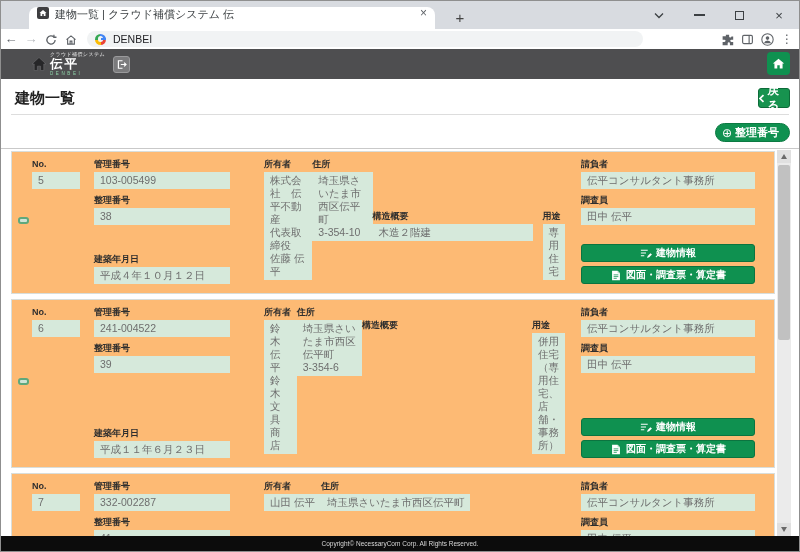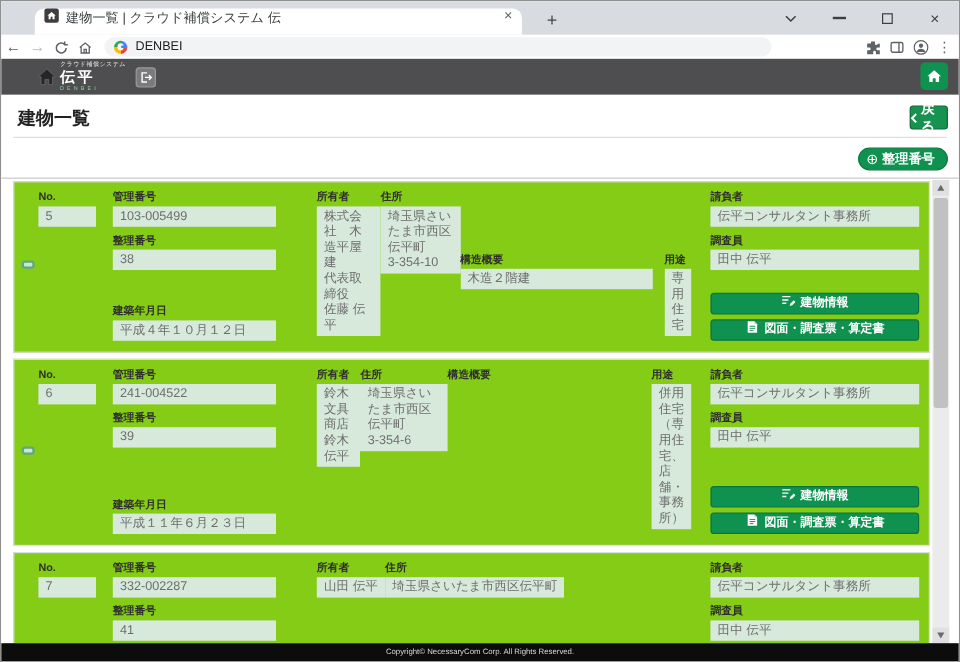--- a/index.html
+++ b/index.html
@@ -52,41 +52,41 @@
   .page-title { position:absolute; top:10px; left:14px; font-size:15px; font-weight:bold; color:#222; }
   .back-btn { position:absolute; top:9px; right:9px; width:32px; height:20px; background:#17934f; border:1px solid #0d6b39; border-radius:3px; color:#fff; font-size:11.5px; font-weight:bold; display:flex; align-items:center; justify-content:center; gap:3px; }
   .back-btn svg { width:6px; height:9px; }
   .title-divider { position:absolute; top:35px; left:10px; right:10px; border-top:1px solid #ddd; }
   .new-btn { position:absolute; top:44px; right:9px; height:19px; padding:0 10px 0 6px; background:#0f9150; border:1px solid #0c7a42; border-radius:10px; color:#fff; font-size:11px; font-weight:bold; display:flex; align-items:center; gap:3px; }
   .new-btn .plus { font-size:12px; font-weight:normal; line-height:1; }
 
   .list-wrap { position:absolute; top:69px; left:0; right:0; bottom:0; border-top:1px solid #c9c9c9; overflow:hidden; background:#fff; }
   .rows { position:absolute; top:2px; left:10px; right:24px; }
 
-  .row { background:#84cc16; border:1px solid #d9ded a; border:1px solid #d9dedb; padding:5px 8px 9px 6px; display:flex; margin-bottom:5px; }
+  .row { background:#fdba74; border:1px solid #d9ded a; border:1px solid #d9dedb; padding:5px 19px 9px 6px; display:flex; margin-bottom:5px; }
   .col-icon { width:14px; display:flex; align-items:center; justify-content:flex-start; }
   .linkpill { width:11px; height:7px; border:2px solid #5ea87c; border-radius:3px; background:#cfe4d6; }
   .col-no { width:62px; }
   .col-mid { width:170px; display:flex; flex-direction:column; }
   .col-main { flex:1; margin-right:16px; display:flex; }
   .col-right { width:174px; display:flex; flex-direction:column; }
 
   .flabel { font-size:9px; font-weight:bold; color:#2e2e2e; line-height:11px; margin:2px 0 2px; }
   .fbox { background:#d6e9db; padding:2px 6px; font-size:10.5px; line-height:13px; color:#6e6e6e; min-height:17px; }
   .group { margin-bottom:4px; }
   .col-no .fbox { width:48px; }
   .col-mid .fbox { width:136px; }
   .group-built { margin-top:auto; margin-bottom:0; }
   .bottom-line { margin-top:auto; display:flex; }
   .g-structure { width:160px; margin-right:10px; flex:0 0 auto; }
   .g-usage { flex:1; }
   .fbox span { display:block; }
 
   .btn-stack { margin-top:auto; display:flex; flex-direction:column; gap:4px; }
-  .gbtn { height:18px; background:#0f9150; border:1px solid #0b7440; border-radius:3px; color:#fff; font-size:10px; font-weight:bold; display:flex; align-items:flex-start; justify-content:center; gap:4px; }
+  .gbtn { height:18px; background:#0f9150; border:1px solid #0b7440; border-radius:3px; color:#fff; font-size:10px; font-weight:bold; display:flex; align-items:center; justify-content:center; gap:4px; }
   .gbtn svg { width:12px; height:11px; }
 
   .scrollbar { position:absolute; top:1px; bottom:0; right:8px; width:14px; background:#ebebeb; }
   .sb-arrow { position:absolute; left:0; width:14px; height:13px; display:flex; align-items:center; justify-content:center; background:#e0e0e0; }
   .sb-up { top:0; } .sb-down { bottom:0; }
   .tri-up { width:0; height:0; border-left:3.5px solid transparent; border-right:3.5px solid transparent; border-bottom:5px solid #6a6a6a; }
   .tri-down { width:0; height:0; border-left:3.5px solid transparent; border-right:3.5px solid transparent; border-top:5px solid #6a6a6a; }
   .sb-thumb { position:absolute; left:1px; top:15px; width:12px; height:175px; background:#c1c1c1; border-radius:2px; }
 
   .footer { position:absolute; bottom:0; left:0; right:0; height:15px; background:#0c0c0c; display:flex; align-items:center; justify-content:center; }
@@ -226,21 +226,21 @@
       </div>
       <div class="group group-built">
         <div class="flabel">建築年月日</div>
         <div class="fbox">平成４年１０月１２日</div>
       </div>
     </div>
     <div class="col-main">
       <div class="group">
         <div class="flabel">所有者</div>
         <div class="fbox">
-                  <span>株式会社　木造平屋建</span>
+                  <span>株式会社　伝平不動産</span>
                   <span>代表取締役　佐藤 伝平</span>
                 </div>
       </div>
       <div class="group">
         <div class="flabel">住所</div>
         <div class="fbox">
                   <span>埼玉県さいたま市西区伝平町</span>
                   <span>3-354-10</span>
                 </div>
       </div>
@@ -307,22 +307,22 @@
       </div>
       <div class="group group-built">
         <div class="flabel">建築年月日</div>
         <div class="fbox">平成１１年６月２３日</div>
       </div>
     </div>
     <div class="col-main">
       <div class="group">
         <div class="flabel">所有者</div>
         <div class="fbox">
+                  <span>鈴木 伝平</span>
                   <span>鈴木文具商店</span>
-                  <span>鈴木 伝平</span>
                 </div>
       </div>
       <div class="group">
         <div class="flabel">住所</div>
         <div class="fbox">
                   <span>埼玉県さいたま市西区伝平町</span>
                   <span>3-354-6</span>
                 </div>
       </div>
       <div class="bottom-line">

